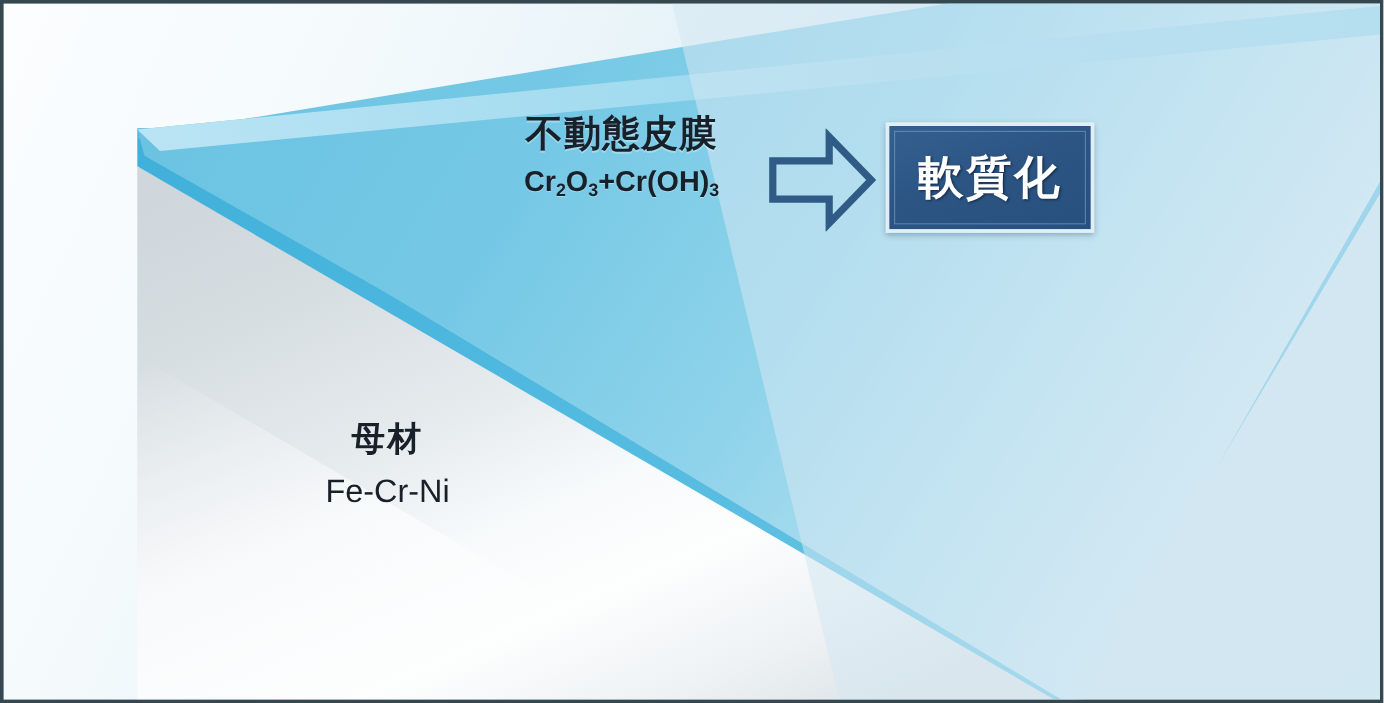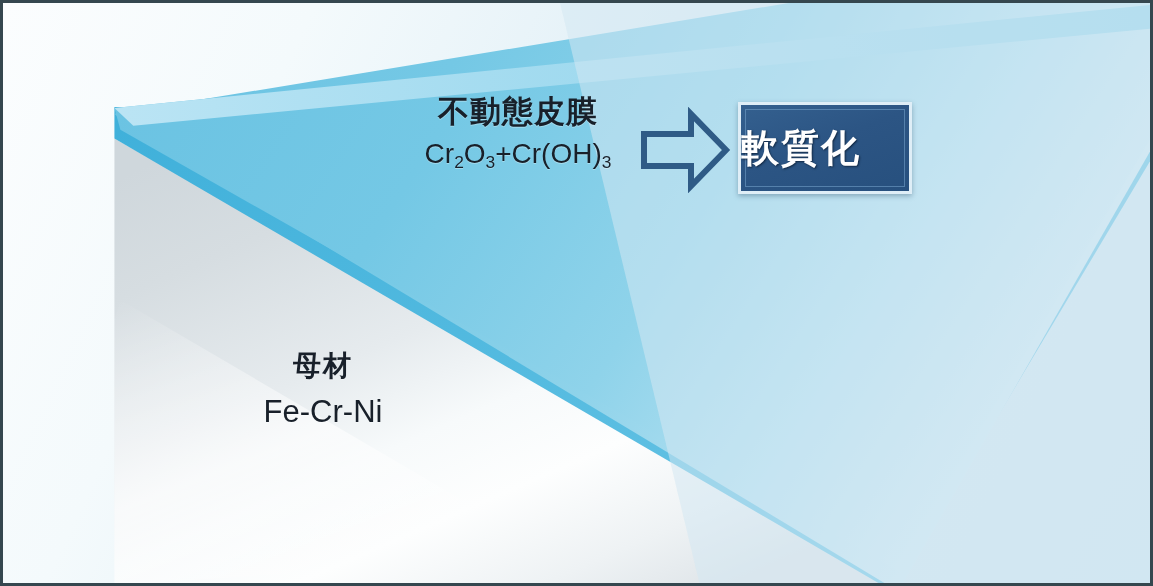--- a/index.html
+++ b/index.html
@@ -25,45 +25,45 @@
     line-height:1.08;
     text-shadow:0 1px 0 rgba(255,255,255,.30);
   }
 
   #film-label{
     left:395px;top:92px;width:240px;
     font-size:31px;font-weight:700;letter-spacing:1px;
   }
   #film-formula{
     left:385px;top:136px;width:260px;
-    font-size:28px;font-weight:400;letter-spacing:0px;
+    font-size:24px;font-weight:700;letter-spacing:0px;
   }
   #film-formula sub{font-size:.62em;vertical-align:-.28em;}
 
   #base-label{
     left:210px;top:348px;width:220px;
     font-size:28px;font-weight:700;letter-spacing:2px;
   }
   #base-formula{
     left:205px;top:392px;width:230px;
-    font-size:31px;font-weight:400;
+    font-size:27px;font-weight:400;
   }
 
   #arrow-icon{
     position:absolute;left:636px;top:104px;width:92px;height:86px;
   }
   #arrow-icon svg{display:block;width:100%;height:100%;}
 
   #soft-box{
     position:absolute;left:735px;top:99px;width:174px;height:92px;
     background:linear-gradient(160deg,#34608f 0%,#2c5584 45%,#27507e 100%);
     border:3px solid #dfeef7;
     box-sizing:border-box;
     box-shadow:0 2px 5px rgba(30,60,90,.35);
-    display:flex;align-items:center;
+    display:flex;align-items:center;justify-content:center;
   }
   #soft-box::before{
     content:"";position:absolute;inset:4px;
     border:1px solid rgba(120,165,205,.55);
     pointer-events:none;
   }
   #soft-label{
     position:relative;
     color:#ffffff;
     font-size:38px;font-weight:700;letter-spacing:2px;

